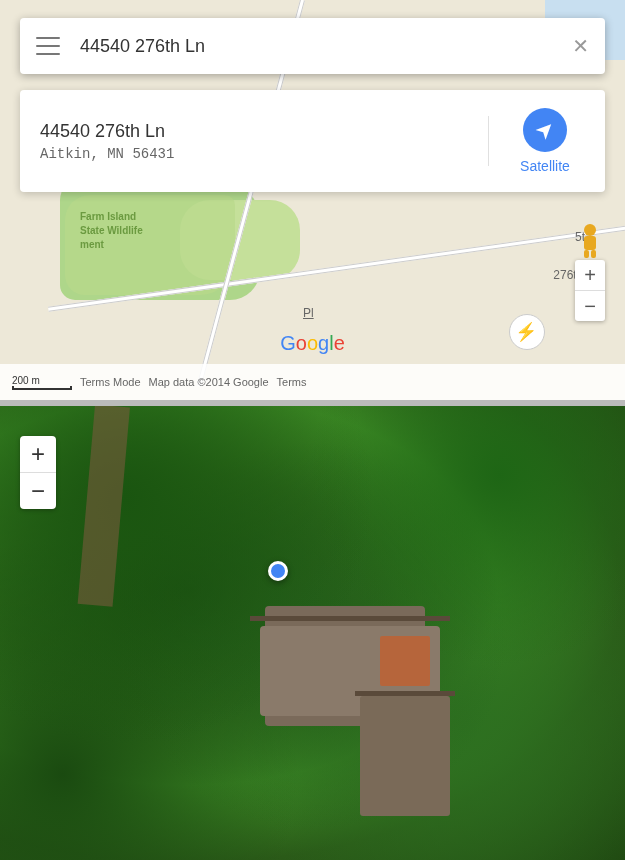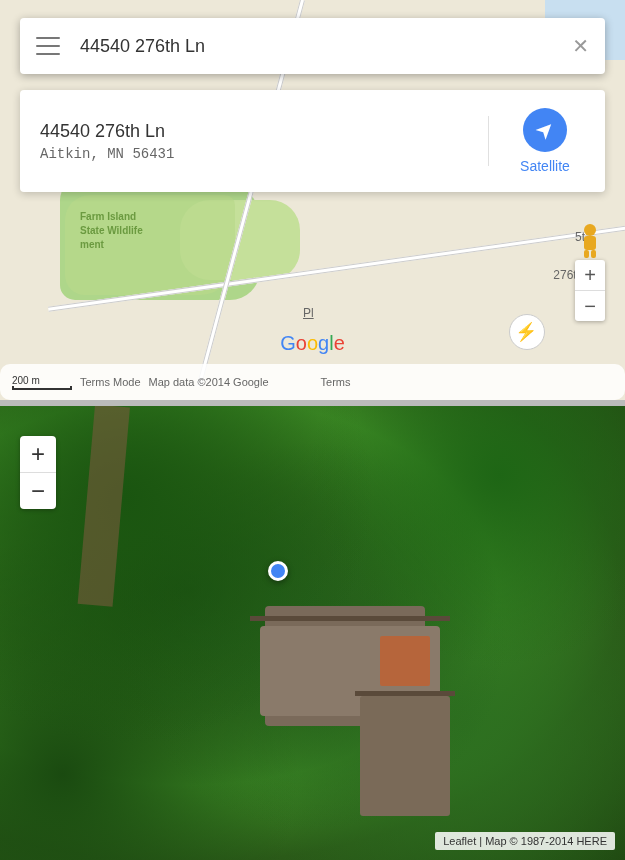--- a/index.html
+++ b/index.html
@@ -274,21 +274,20 @@
       left: 0; right: 0;
       height: 36px;
       background: rgba(255,255,255,0.85);
       display: flex;
       align-items: center;
       padding: 0 12px;
       font-size: 11px;
       color: #666;
       z-index: 8;
       gap: 8px;
-      border-radius: 10px;
     }
     .scale-bar {
       display: flex;
       flex-direction: column;
       align-items: flex-start;
     }
     .scale-label { font-size: 10px; color: #333; }
     .scale-line {
       width: 60px;
       height: 4px;
@@ -451,21 +450,21 @@
     <button class="zoom-btn">−</button>
   </div>
 
   <div class="map-bottom-bar">
     <div class="scale-bar">
       <span class="scale-label">200 m</span>
       <div class="scale-line"></div>
     </div>
     <span>Terms Mode</span>
     <span>Map data ©2014 Google</span>
-    <span style="cursor:pointer;margin-left:44px;">Terms</span>
+    <span style="cursor:pointer;">Terms</span>
   </div>
 </div>
 
 <div class="section-divider"></div>
 
 <div class="bottom-section">
 
   <div class="aerial-bg"></div>
 
   <div style="position:absolute;top:0;left:0;width:100%;height:100%;background:radial-gradient(circle at 20% 20%, #1a5510 0%, transparent 40%), radial-gradient(circle at 80% 15%, #1e6615 0%, transparent 30%), radial-gradient(circle at 50% 50%, #245e1a 0%, transparent 50%), radial-gradient(circle at 10% 80%, #1a4a10 0%, transparent 35%), radial-gradient(circle at 75% 70%, #2d7020 0%, transparent 40%);"></div>
@@ -486,16 +485,13 @@
       <div class="pin-circle"></div>
     </div>
   </div>
 
   <div class="zoom-controls-bottom">
     <button class="zoom-btn-bottom">+</button>
     <div class="zoom-divider-bottom"></div>
     <button class="zoom-btn-bottom">−</button>
   </div>
 
-  <div class="attribution">
-    <span>Leaflet | Map © 1987-2014 HERE</span>
-  </div>
 </div>
 
 </body></html>

